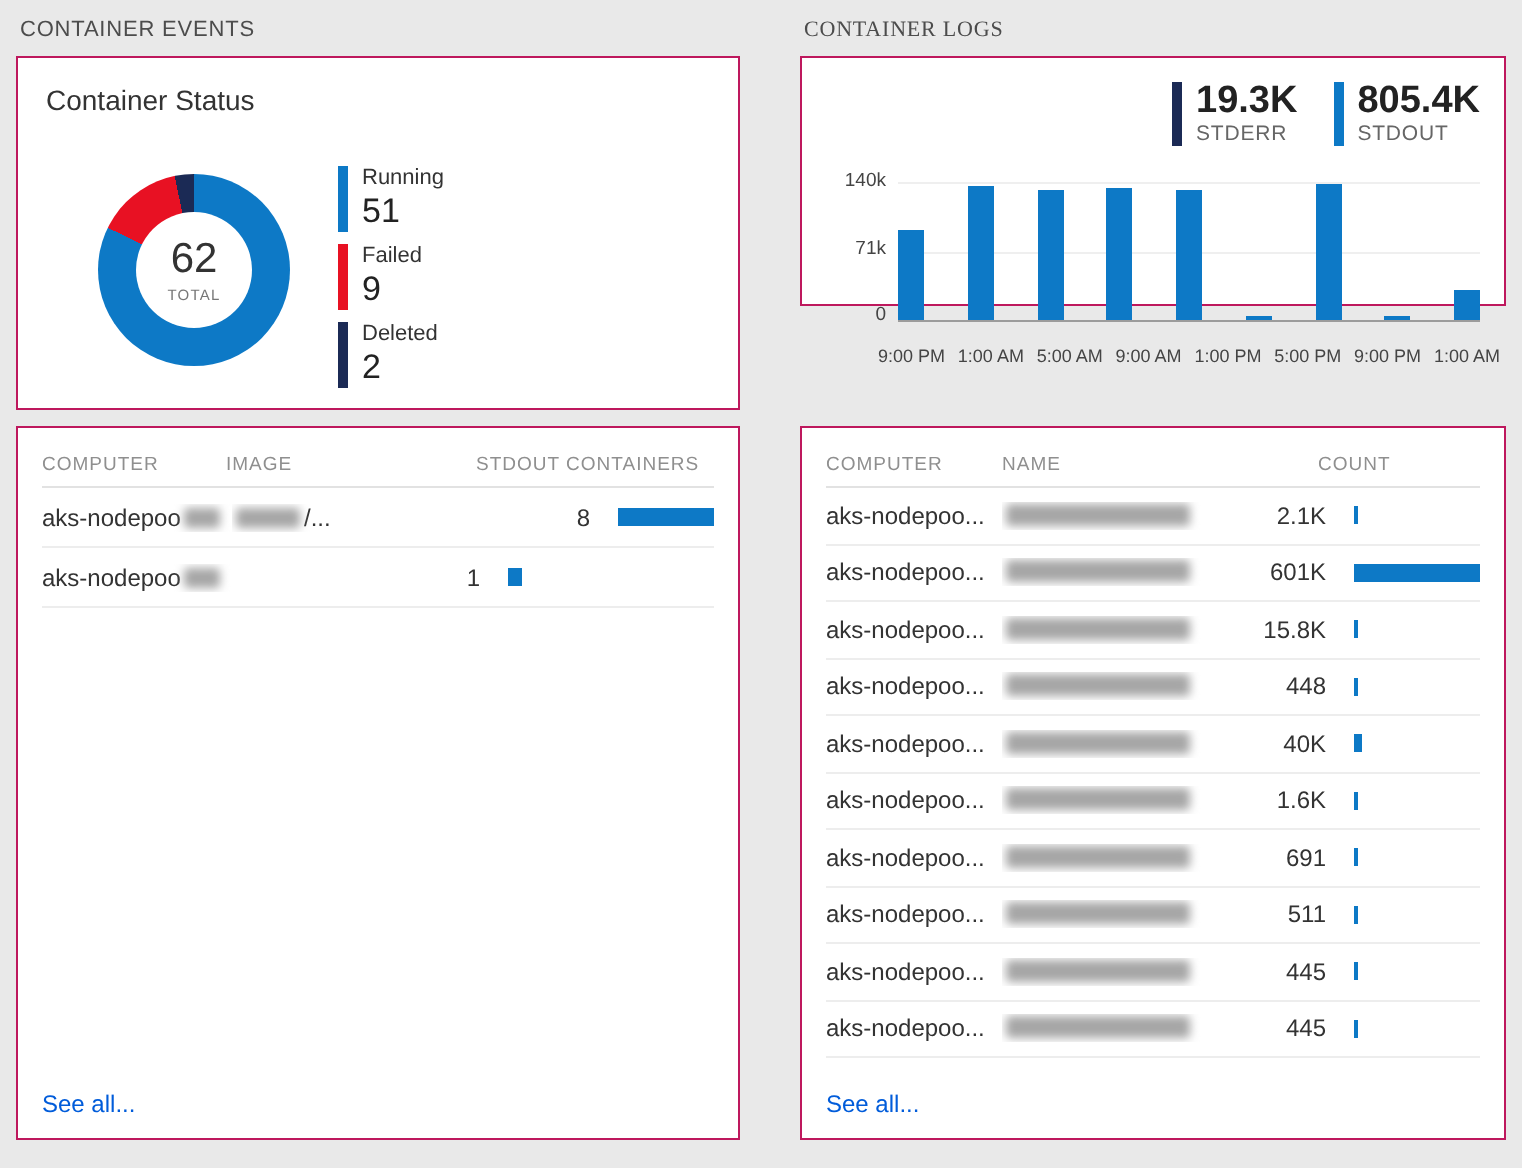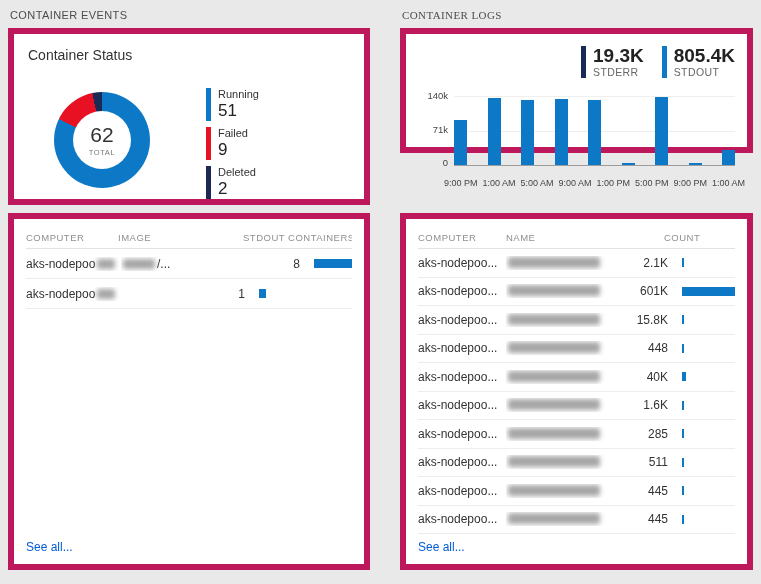--- a/index.html
+++ b/index.html
@@ -3,37 +3,37 @@
 <meta charset="utf-8">
 <style>
   * { margin:0; padding:0; box-sizing:border-box; }
   html,body { background:#e9e9e9; font-family:"Liberation Sans",sans-serif; }
   .page { position:relative; width:761px; height:584px; background:#e9e9e9; overflow:hidden; }
 
   .panel-header { position:absolute; top:9px; font-size:11px; color:#4c4c4c; letter-spacing:.4px; }
   #events-header { left:10px; }
   #logs-header { left:402px;font-family:Liberation Serif, serif; }
 
-  .card { position:absolute; background:#fff; border:6px solid #be185d; }
+  .card { position:absolute; background:#fff; border:1px solid #be185d; }
   #status-card { left:8px; top:28px; width:362px; height:177px; }
   #events-table-card { left:8px; top:213px; width:362px; height:357px; }
   #logs-chart-card { left:400px; top:28px; width:353px; height:125px; }
   #logs-table-card { left:400px; top:213px; width:353px; height:357px; }
 
   .card-title { position:absolute; left:14px; top:13px; font-size:14px; color:#333; }
 
   
   .donut { position:absolute; left:40px; top:58px; width:96px; height:96px; border-radius:50%; }
   .donut-hole { position:absolute; left:19px; top:19px; width:58px; height:58px; border-radius:50%;
     background:#fff; display:flex; flex-direction:column; align-items:center; justify-content:center; }
   .donut-total { font-size:21px; color:#333; }
   .donut-total-label { font-size:7.5px; color:#777; letter-spacing:.6px; margin-top:1px; }
 
   .legend { position:absolute; left:160px; top:54px; display:flex; flex-direction:column; gap:6px; }
-  .legend-item { display:flex;margin-left:32px; }
+  .legend-item { display:flex; }
   .legend-marker { width:5px; margin-right:7px; }
   .legend-label { font-size:11px; color:#333; }
   .legend-value { font-size:17px; color:#222; margin-top:1px; }
 
   
   .stats { position:absolute; top:12px; right:12px; display:flex; gap:18px; }
   .stat { padding-left:7px; border-left:5px solid #333; }
   .stat-value { font-size:19px; font-weight:bold; color:#222; line-height:1.05; }
   .stat-label { font-size:10.5px; color:#666; letter-spacing:.4px; }
 
@@ -226,21 +226,21 @@
     <div class="cell">aks-nodepoo...</div>
     <div class="cell"><span class="redact redact-name"></span></div>
     <div class="cell count-cell">1.6K</div>
     <div class="cell bar-cell">
             <div class="hbar" style="width: 2px;"></div>
           </div>
   </div>
         <div class="trow trow-right">
     <div class="cell">aks-nodepoo...</div>
     <div class="cell"><span class="redact redact-name"></span></div>
-    <div class="cell count-cell">285</div>
+    <div class="cell count-cell">691</div>
     <div class="cell bar-cell">
             <div class="hbar" style="width: 2px;"></div>
           </div>
   </div>
         <div class="trow trow-right">
     <div class="cell">aks-nodepoo...</div>
     <div class="cell"><span class="redact redact-name"></span></div>
     <div class="cell count-cell">511</div>
     <div class="cell bar-cell">
             <div class="hbar" style="width: 2px;"></div>

